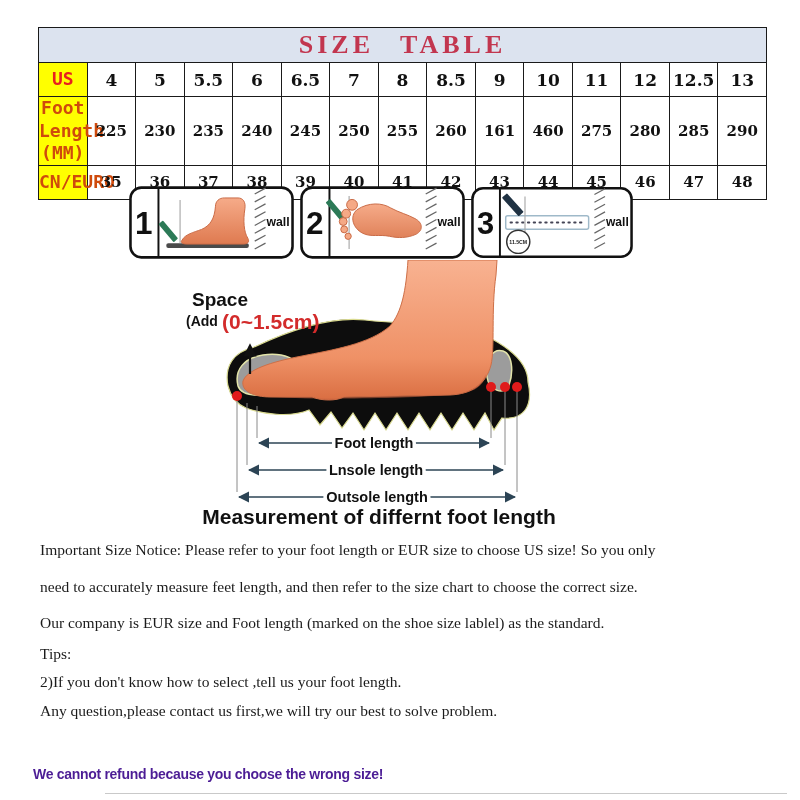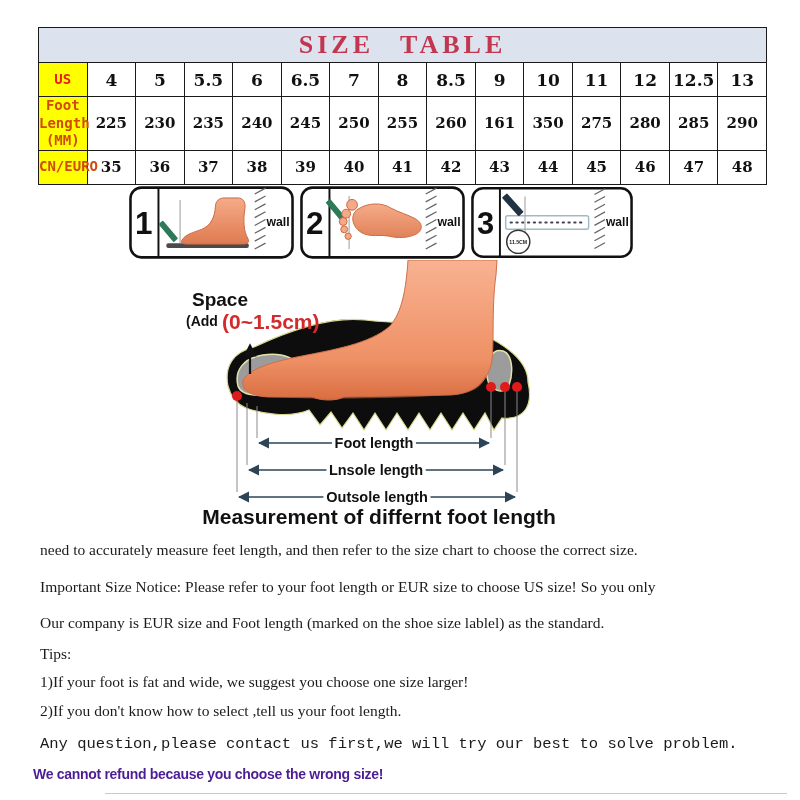--- a/index.html
+++ b/index.html
@@ -7,21 +7,21 @@
         font-family:"Liberation Sans",sans-serif;}
 
   
   .size-table{position:absolute;left:38px;top:27px;width:729px;}
   .size-table table{border-collapse:collapse;width:100%;table-layout:fixed;
         border:1px solid #4d7c0f;}
   .size-table td,.size-table th{border:1px solid #1a1a1a;text-align:center;vertical-align:middle;
         padding:0;background:#fff;}
   .title-row td{height:34px;font-family:"Liberation Serif",serif;font-weight:bold;
         font-size:26px;letter-spacing:4px;word-spacing:16px;}
-  .size-table th.rowlabel{width:118px;font-weight:bold;font-size:14px;line-height:1.25;
+  .size-table th.rowlabel{width:118px;font-weight:bold;font-size:18px;line-height:1.25;
         font-family:"DejaVu Sans Mono","Liberation Mono",monospace;margin-top:20px;}
   .row-us td{height:33px;font-size:17px;}
   .row-foot td{height:40px;font-size:15px;}
   .row-cn td{height:33px;font-size:15px;}
   td.num{font-family:"DejaVu Serif","Liberation Serif",serif;font-weight:bold;color:#111;}
 
   
   .panels{position:absolute;left:129px;top:186px;display:flex;gap:6px;}
   .panel{display:block;}
 
@@ -90,21 +90,21 @@
         </th>
       <td class="num">225</td>
             <td class="num">230</td>
             <td class="num">235</td>
             <td class="num">240</td>
             <td class="num">245</td>
             <td class="num">250</td>
             <td class="num">255</td>
             <td class="num">260</td>
             <td class="num">161</td>
-            <td class="num">350</td>
+            <td class="num">460</td>
             <td class="num">275</td>
             <td class="num">280</td>
             <td class="num">285</td>
             <td class="num">290</td>
           </tr>
       <tr class="row-cn">
         <th class="rowlabel" style="color: rgb(207, 74, 12); background-color: rgb(255, 255, 0);">CN/EURO</th>
       <td class="num">35</td>
             <td class="num">36</td>
             <td class="num">37</td>
@@ -243,25 +243,24 @@
       <line x1="89" y1="237" x2="365" y2="237" marker-start="url(#ar)" marker-end="url(#ar)"></line>
     </g>
     <text class="arrow-t" x="224" y="188">Foot length</text>
     <text class="arrow-t" x="226" y="215">Lnsole length</text>
     <text class="arrow-t" x="227" y="242">Outsole length</text>
   </svg>
 
   <div class="caption">Measurement of differnt foot length</div>
 
   <div class="notice">
+    <span class="notice-line">Important Size Notice: Please refer to your foot length or EUR size to choose US size! So you only</span>
     <span class="notice-line">need to accurately measure feet length, and then refer to the size chart to choose the correct size.</span>
-    <span class="notice-line">Important Size Notice: Please refer to your foot length or EUR size to choose US size! So you only</span>
     <span class="notice-line">Our company is EUR size and Foot length (marked on the shoe size lablel) as the standard.</span>
     <span class="notice-line">Tips:</span>
-    <span class="notice-line">1)If your foot is fat and wide, we suggest you choose one size larger!</span>
     <span class="notice-line">2)If you don't know how to select ,tell us your foot length.</span>
     <span class="notice-line">Any question,please contact us first,we will try our best to solve problem.</span>
   </div>
 
   <div class="warning">We cannot refund because you choose the wrong size!</div>
 
   <div class="bottom-line"></div>
 </div>
 
 </body></html>

